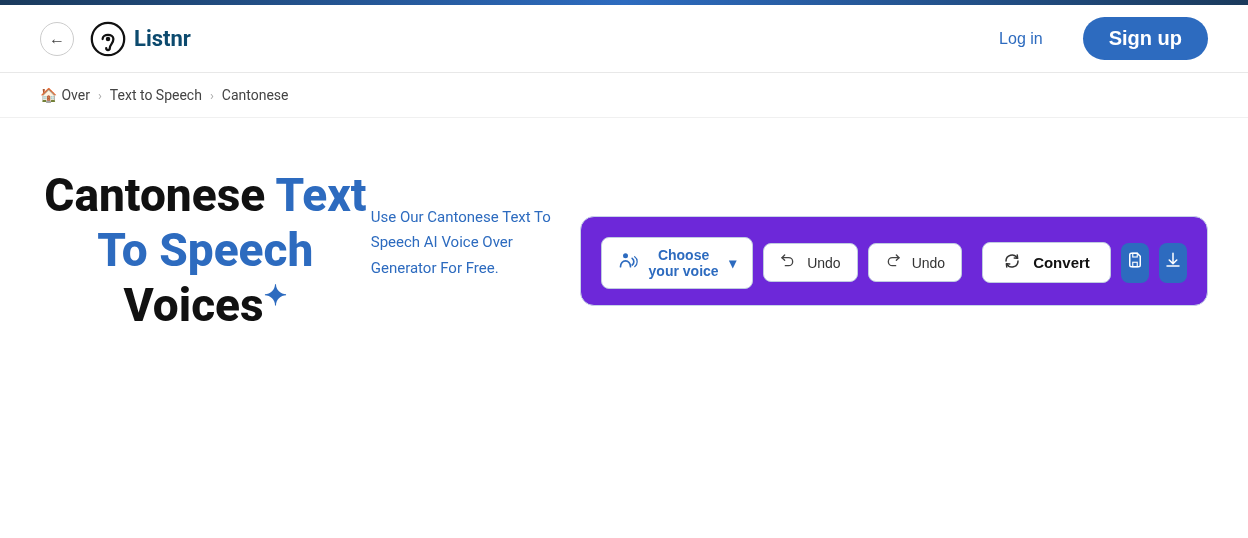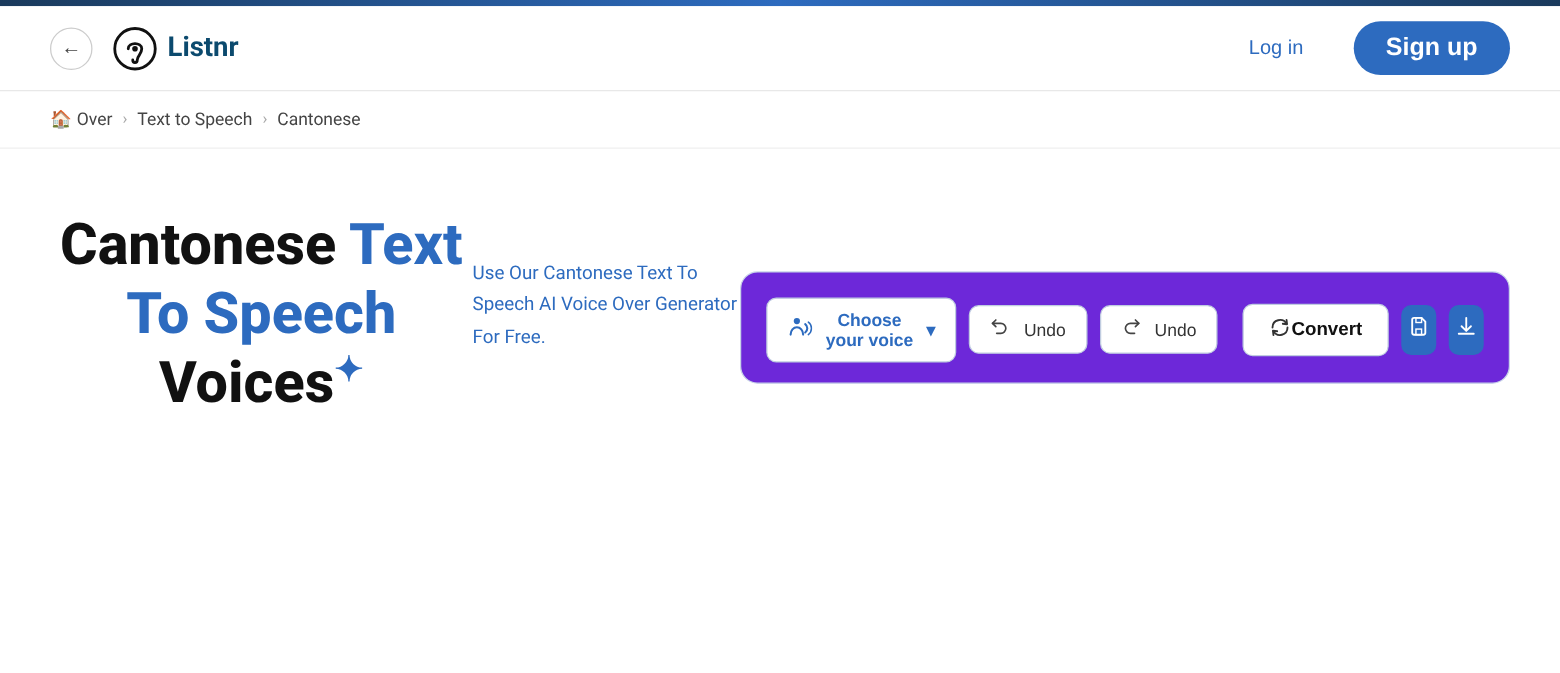--- a/index.html
+++ b/index.html
@@ -216,21 +216,21 @@
       cursor: pointer;
     }
 
     .spacer {
       flex: 1;
     }
 
     .convert-btn {
       display: flex;
       align-items: center;
-      gap: 0;
+      gap: 12px;
       border: 1.5px solid #c0cce0;
       border-radius: 8px;
       padding: 9px 20px;
       font-size: 15px;
       font-weight: 600;
       color: #111;
       background: #fff;
       cursor: pointer;
     }
 

